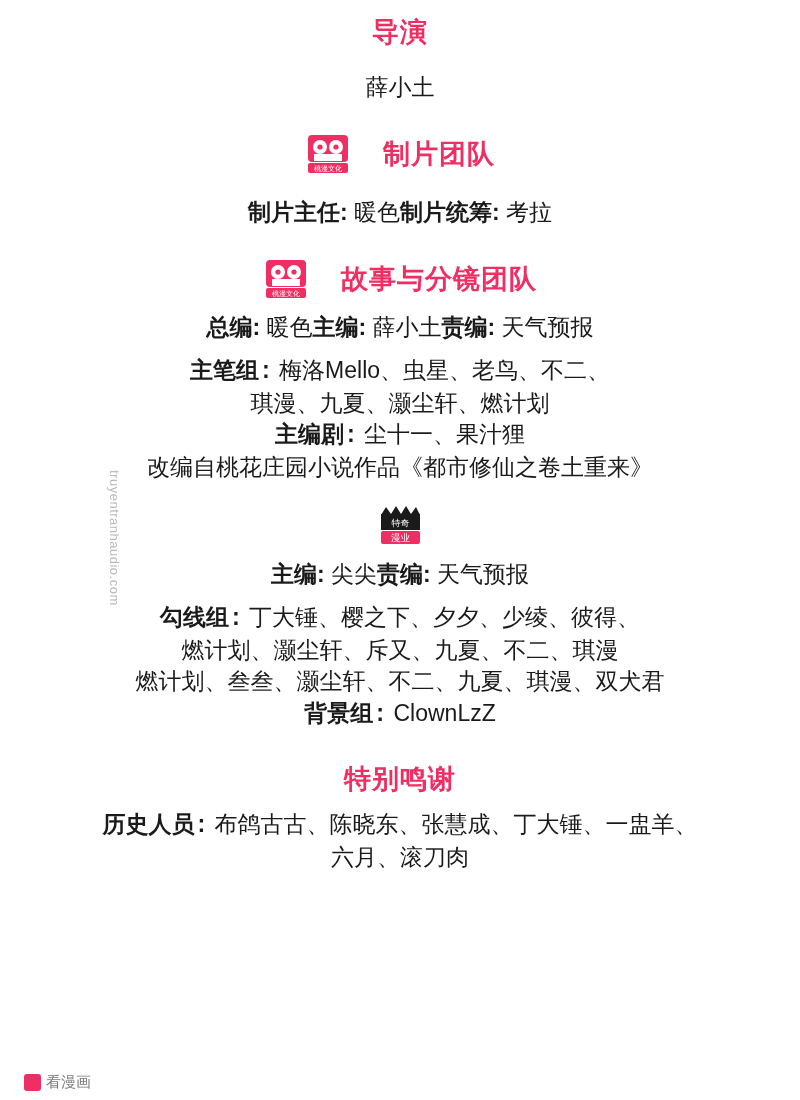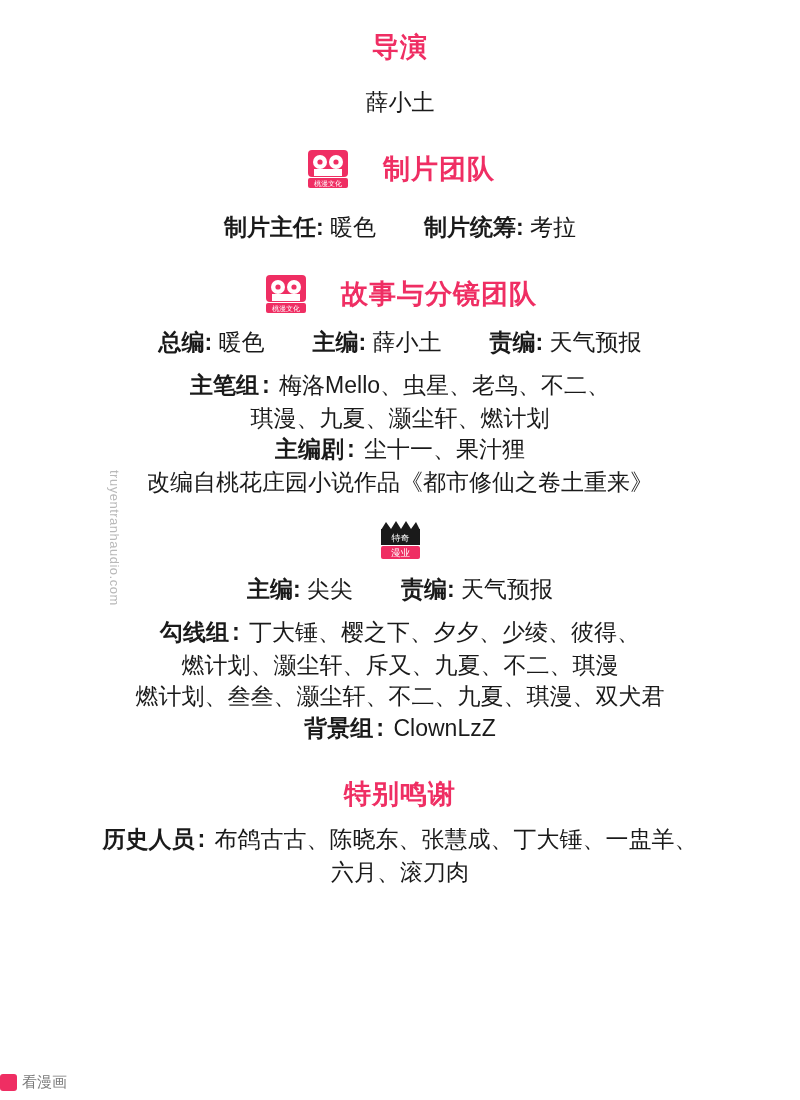--- a/index.html
+++ b/index.html
@@ -13,21 +13,21 @@
     font-family: "Liberation Sans", "DejaVu Sans", sans-serif;
     color: #1a1a1a;
     position: relative;
     overflow: hidden;
   }
   .page {
     width: 800px;
     height: 1100px;
     position: relative;
     box-sizing: border-box;
-    padding: 15px 18px;
+    padding: 0 18px;
   }
   .section-title {
     text-align: center;
     color: #ef2e63;
     font-weight: bold;
     font-size: 27px;
     letter-spacing: 1px;
   }
   .title-row {
     display: flex;
@@ -49,21 +49,20 @@
     color: #1a1a1a;
     white-space: nowrap;
   }
   .line .lbl {
     font-weight: bold;
     font-family: Liberation Mono, monospace;
   }
   .row-multi {
     display: flex;
     justify-content: center;
-    gap: 48px;
     font-size: 23px;
     line-height: 1.35;
   }
   .row-multi .item .lbl { font-weight: bold; }
   .spacer-s { height: 12px; }
   .spacer-m { height: 22px; }
   .spacer-l { height: 30px; }
   .watermark {
     position: absolute;
     left: 122px;
@@ -71,21 +70,21 @@
     font-family: "Liberation Sans", sans-serif;
     font-size: 13px;
     color: #b9b9b9;
     transform: rotate(90deg);
     transform-origin: left top;
     letter-spacing: 0.5px;
     white-space: nowrap;
   }
   .footer-logo {
     position: absolute;
-    left: 0;
+    left: 24px;
     bottom: 8px;
     display: flex;
     align-items: center;
     gap: 5px;
   }
   .footer-logo .sq {
     width: 17px;
     height: 17px;
     background: #ef2e63;
     border-radius: 3px;

